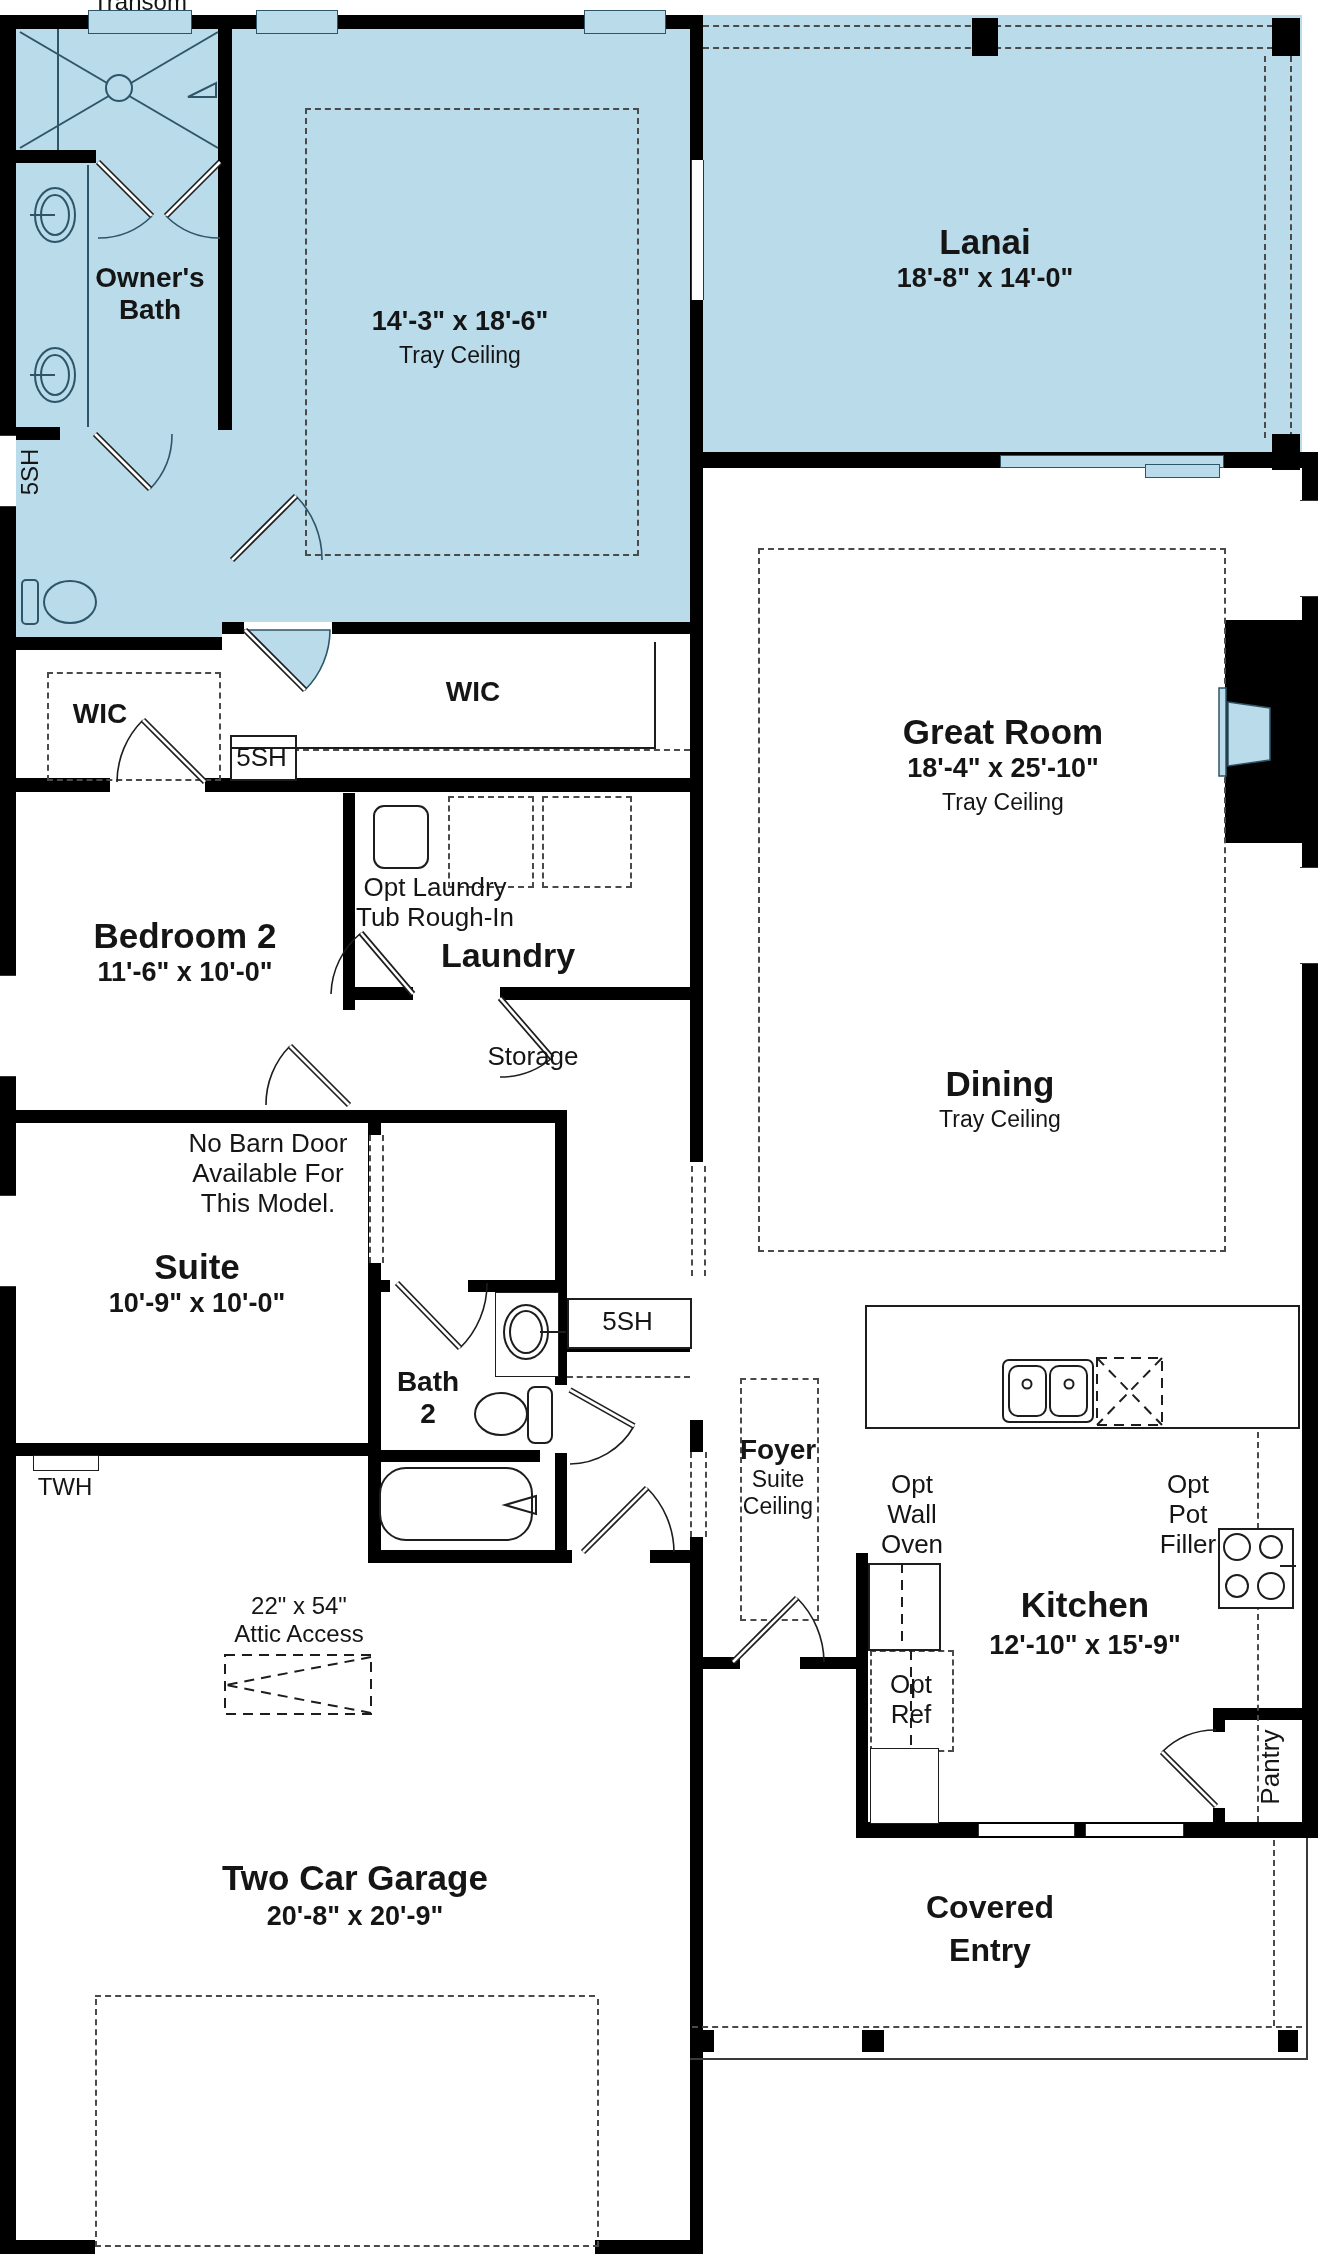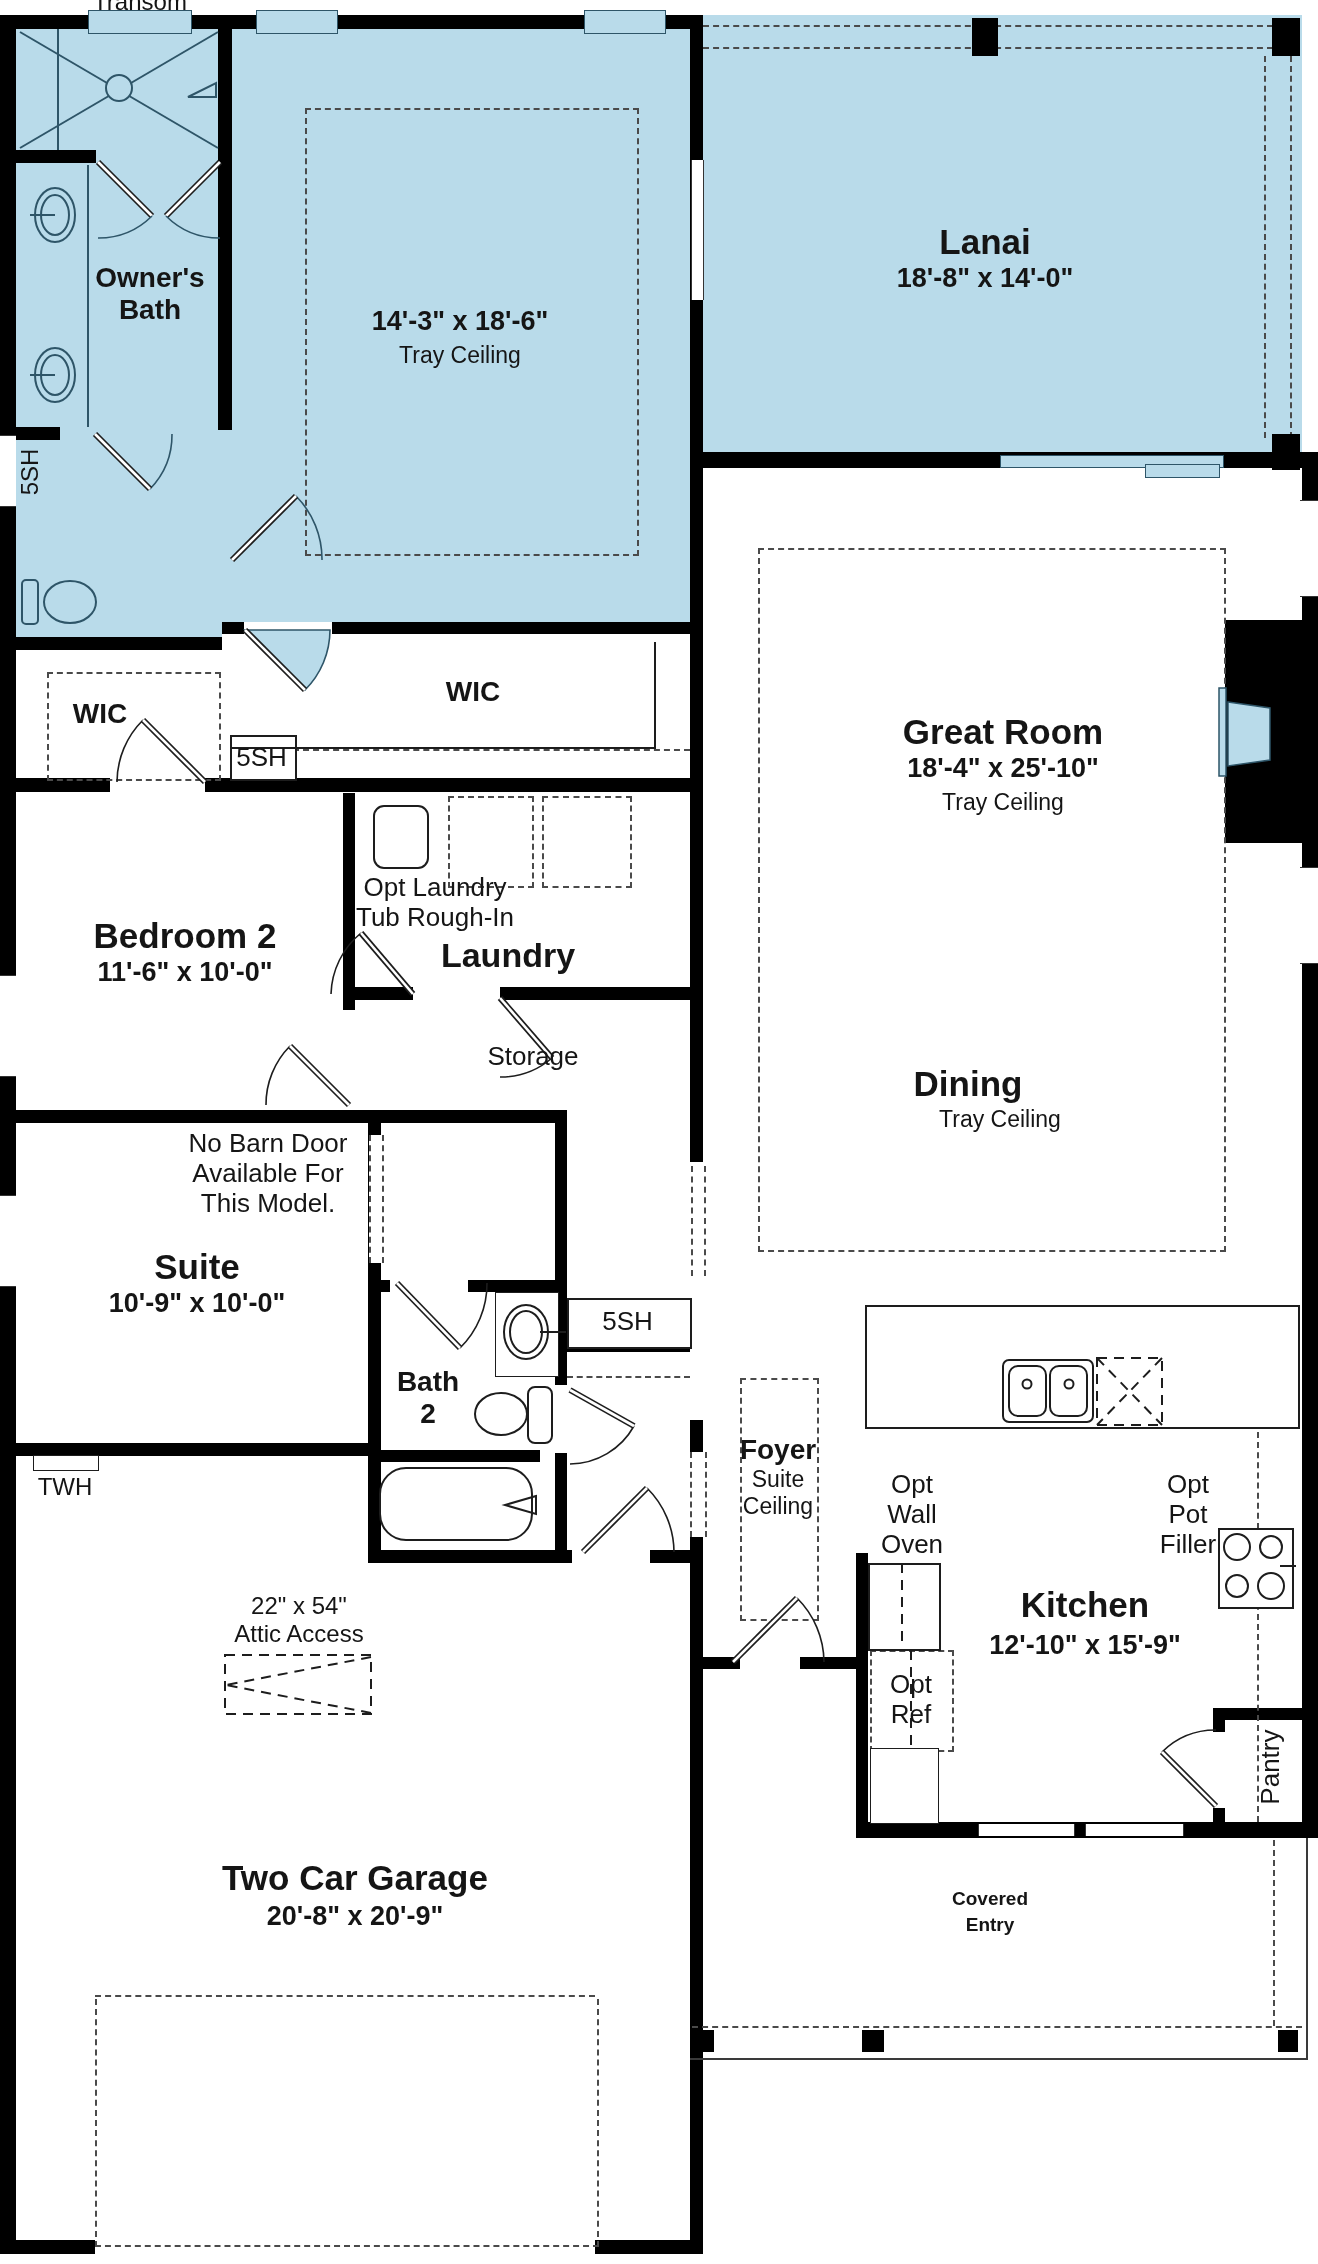--- a/index.html
+++ b/index.html
@@ -310,21 +310,21 @@
   <div class="lb n26" style="left:567px;top:1306px;width:121px">5SH</div>
 
   <div class="lb t" style="left:25px;top:916px;width:320px">Bedroom 2</div>
   <div class="lb dm" style="left:25px;top:957px;width:320px">11'-6" x 10'-0"</div>
 
   <div class="lb n26" style="left:330px;top:872px;width:210px">Opt Laundry
 Tub Rough-In</div>
   <div class="lb b26" style="left:428px;top:936px;width:160px">Laundry</div>
   <div class="lb n26" style="left:453px;top:1041px;width:160px">Storage</div>
 
-  <div class="lb t" style="left:808px;top:1064px;width:320px">Dining</div>
+  <div class="lb t" style="left:840px;top:1064px;width:320px">Dining</div>
   <div class="lb s" style="left:840px;top:1106px;width:320px">Tray Ceiling</div>
 
   <div class="lb n26" style="left:108px;top:1128px;width:320px">No Barn Door
 Available For
 This Model.</div>
   <div class="lb t" style="left:37px;top:1247px;width:320px">Suite</div>
   <div class="lb dm" style="left:37px;top:1288px;width:320px">10'-9" x 10'-0"</div>
 
   <div class="lb b28" style="left:368px;top:1366px;width:120px">Bath
 2</div>
@@ -349,16 +349,16 @@
 Ref</div>
 
   <div class="lb n26 rot" style="left:1215px;top:1752px;width:110px">Pantry</div>
 
   <div class="lb n24" style="left:189px;top:1592px;width:220px">22" x 54"
 Attic Access</div>
 
   <div class="lb t" style="left:195px;top:1858px;width:320px">Two Car Garage</div>
   <div class="lb dm" style="left:195px;top:1901px;width:320px">20'-8" x 20'-9"</div>
 
-  <div class="lb" style="left:880px;top:1886px;width:220px;font-weight:bold;font-size:19px;line-height:1.35">Covered
+  <div class="lb" style="left:880px;top:1886px;width:220px;font-weight:bold;font-size:32px;line-height:1.35">Covered
 Entry</div>
 
 </div>
 
 </body></html>

